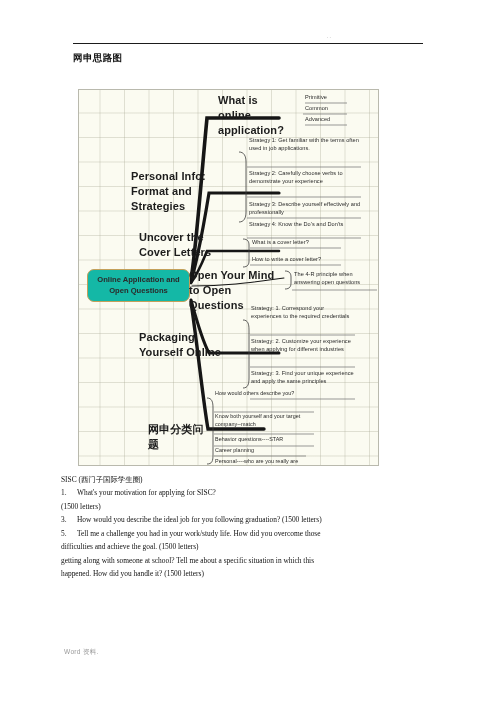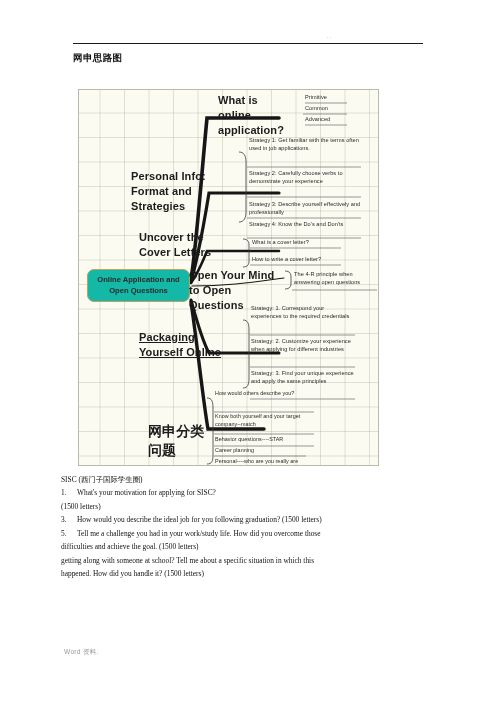--- a/index.html
+++ b/index.html
@@ -56,21 +56,21 @@
     text-align:center;
     font-size:7.6px;font-weight:bold;color:#2b2b2b;line-height:1.35;
     padding:0 3px;
   }
 
   
   .b1{
     position:absolute;font-size:11px;font-weight:bold;color:#1c1c1c;
     line-height:1.35;letter-spacing:.1px;
   }
-  .b1.cn{font-size:14px;}
+  .b1.cn{font-size:11px;}
 
   
   .leaf{
     position:absolute;font-size:5.6px;color:#2a2a2a;line-height:1.42;
     letter-spacing:.05px;
   }
   .leaf.sm{font-size:5.4px;}
 
   
   .body-block{
@@ -175,21 +175,21 @@
       <div class="leaf" style="left:170px;top:111px;width:112px;">Strategy 3: Describe yourself effectively and professionally</div>
       <div class="leaf" style="left:170px;top:131px;width:112px;">Strategy 4: Know the Do's and Don'ts</div>
 
       <div class="b1" style="left:60px;top:140px;width:80px;">Uncover the Cover Letters</div>
       <div class="leaf" style="left:173px;top:149px;width:96px;">What is a cover letter?</div>
       <div class="leaf" style="left:173px;top:166px;width:96px;">How to write a cover letter?</div>
 
       <div class="b1" style="left:110px;top:178px;width:92px;">Open Your Mind to Open Questions</div>
       <div class="leaf" style="left:215px;top:181px;width:84px;">The 4-R principle when answering open questions</div>
 
-      <div class="b1" style="left:60px;top:240px;width:86px;text-decoration:underline;">Packaging Yourself Online</div>
+      <div class="b1" style="left:60px;top:240px;width:86px;">Packaging Yourself Online</div>
       <div class="leaf" style="left:172px;top:215px;width:104px;">Strategy: 1. Correspond your experiences to the required credentials</div>
       <div class="leaf" style="left:172px;top:248px;width:104px;">Strategy: 2. Customize your experience when applying for different industries</div>
       <div class="leaf" style="left:172px;top:280px;width:104px;">Strategy: 3. Find your unique experience and apply the same principles</div>
 
       <div class="b1 cn" style="left:69px;top:332px;width:66px;">网申分类问题</div>
       <div class="leaf sm" style="left:136px;top:300px;width:100px;">How would others describe you?</div>
       <div class="leaf sm" style="left:136px;top:323px;width:100px;">Know both yourself and your target company--match</div>
       <div class="leaf sm" style="left:136px;top:346px;width:100px;">Behavior questions----STAR</div>
       <div class="leaf sm" style="left:136px;top:357px;width:100px;">Career planning</div>
       <div class="leaf sm" style="left:136px;top:368px;width:100px;">Personal----who are you really are</div>

